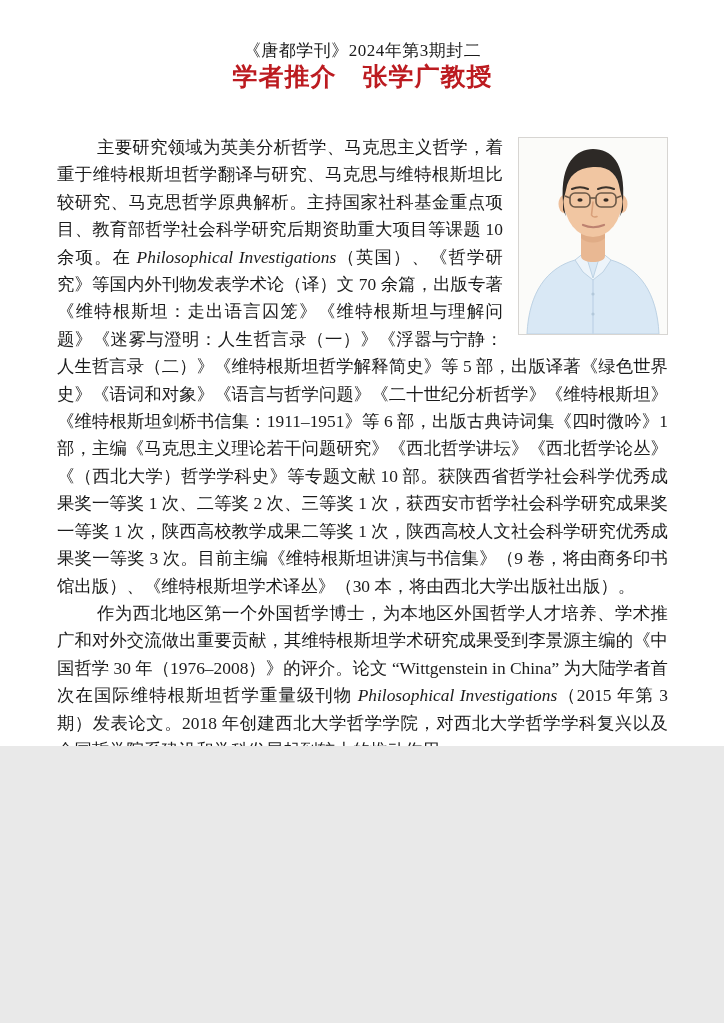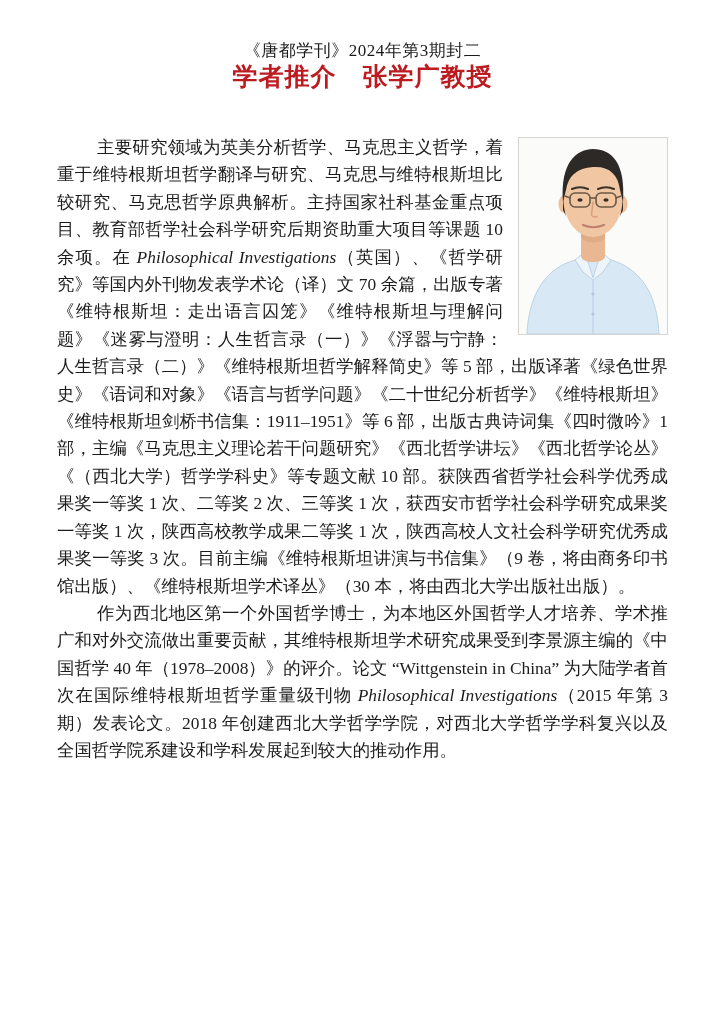--- a/index.html
+++ b/index.html
@@ -1,18 +1,18 @@
 <!DOCTYPE html>
 <html><head>
 <meta charset="utf-8">
 <style>
   html,body{margin:0;padding:0;background:#e9e9e9;}
   .page{
     position:relative;
-    width:724px;height:1023px;
+    width:724px;height:746px;
     margin:0 auto;
     background:#ffffff;
     box-sizing:border-box;
     padding:40px 56px 0 57px;
     font-family:"Liberation Serif","DejaVu Serif",serif;
     color:#1b1b1b;
     overflow:hidden;
   }
   .journal-line{
     text-align:center;
@@ -93,16 +93,16 @@
 
         <path d="M74,64 L72.5,77 Q74,80 78,78.5" stroke="#d8a07a" stroke-width="1.6" fill="none" stroke-linecap="round"></path>
 
         <path d="M64,87 Q74,91.5 85,87" stroke="#bd8270" stroke-width="2.2" fill="none" stroke-linecap="round"></path>
       </svg>
     </figure>
 
 
     <p><span>主要研究领域为英美分析哲学、马克思主义哲学，着重于维特根斯坦哲学翻译与研究、马克思与维特根斯坦比较研究、马克思哲学原典解析。主持国家社科基金重点项目、教育部哲学社会科学研究后期资助重大项目等课题 10 余项。在 </span><i>Philosophical Investigations</i><span>（英国）、《哲学研究》等国内外刊物发表学术论（译）文 70 余篇，出版专著《维特根斯坦：走出语言囚笼》《维特根斯坦与理解问题》《迷雾与澄明：人生哲言录（一）》《浮嚣与宁静：人生哲言录（二）》《维特根斯坦哲学解释简史》等 5 部，出版译著《绿色世界史》《语词和对象》《语言与哲学问题》《二十世纪分析哲学》《维特根斯坦》《维特根斯坦剑桥书信集：1911–1951》等 6 部，出版古典诗词集《四时微吟》1 部，主编《马克思主义理论若干问题研究》《西北哲学讲坛》《西北哲学论丛》《（西北大学）哲学学科史》等专题文献 10 部。获陕西省哲学社会科学优秀成果奖一等奖 1 次、二等奖 2 次、三等奖 1 次，获西安市哲学社会科学研究成果奖一等奖 1 次，陕西高校教学成果二等奖 1 次，陕西高校人文社会科学研究优秀成果奖一等奖 3 次。目前主编《维特根斯坦讲演与书信集》（9 卷，将由商务印书馆出版）、《维特根斯坦学术译丛》（30 本，将由西北大学出版社出版）。</span></p>
 
-    <p><span>作为西北地区第一个外国哲学博士，为本地区外国哲学人才培养、学术推广和对外交流做出重要贡献，其维特根斯坦学术研究成果受到李景源主编的《中国哲学 40 年（1978–2008）》的评介。论文 “Wittgenstein in China” 为大陆学者首次在国际维特根斯坦哲学重量级刊物 </span><i>Philosophical Investigations</i><span>（2015 年第 3 期）发表论文。2018 年创建西北大学哲学学院，对西北大学哲学学科复兴以及全国哲学院系建设和学科发展起到较大的推动作用。</span></p>
+    <p><span>作为西北地区第一个外国哲学博士，为本地区外国哲学人才培养、学术推广和对外交流做出重要贡献，其维特根斯坦学术研究成果受到李景源主编的《中国哲学 30 年（1976–2008）》的评介。论文 “Wittgenstein in China” 为大陆学者首次在国际维特根斯坦哲学重量级刊物 </span><i>Philosophical Investigations</i><span>（2015 年第 3 期）发表论文。2018 年创建西北大学哲学学院，对西北大学哲学学科复兴以及全国哲学院系建设和学科发展起到较大的推动作用。</span></p>
 
   </div>
 </div>
 
 </body></html>

